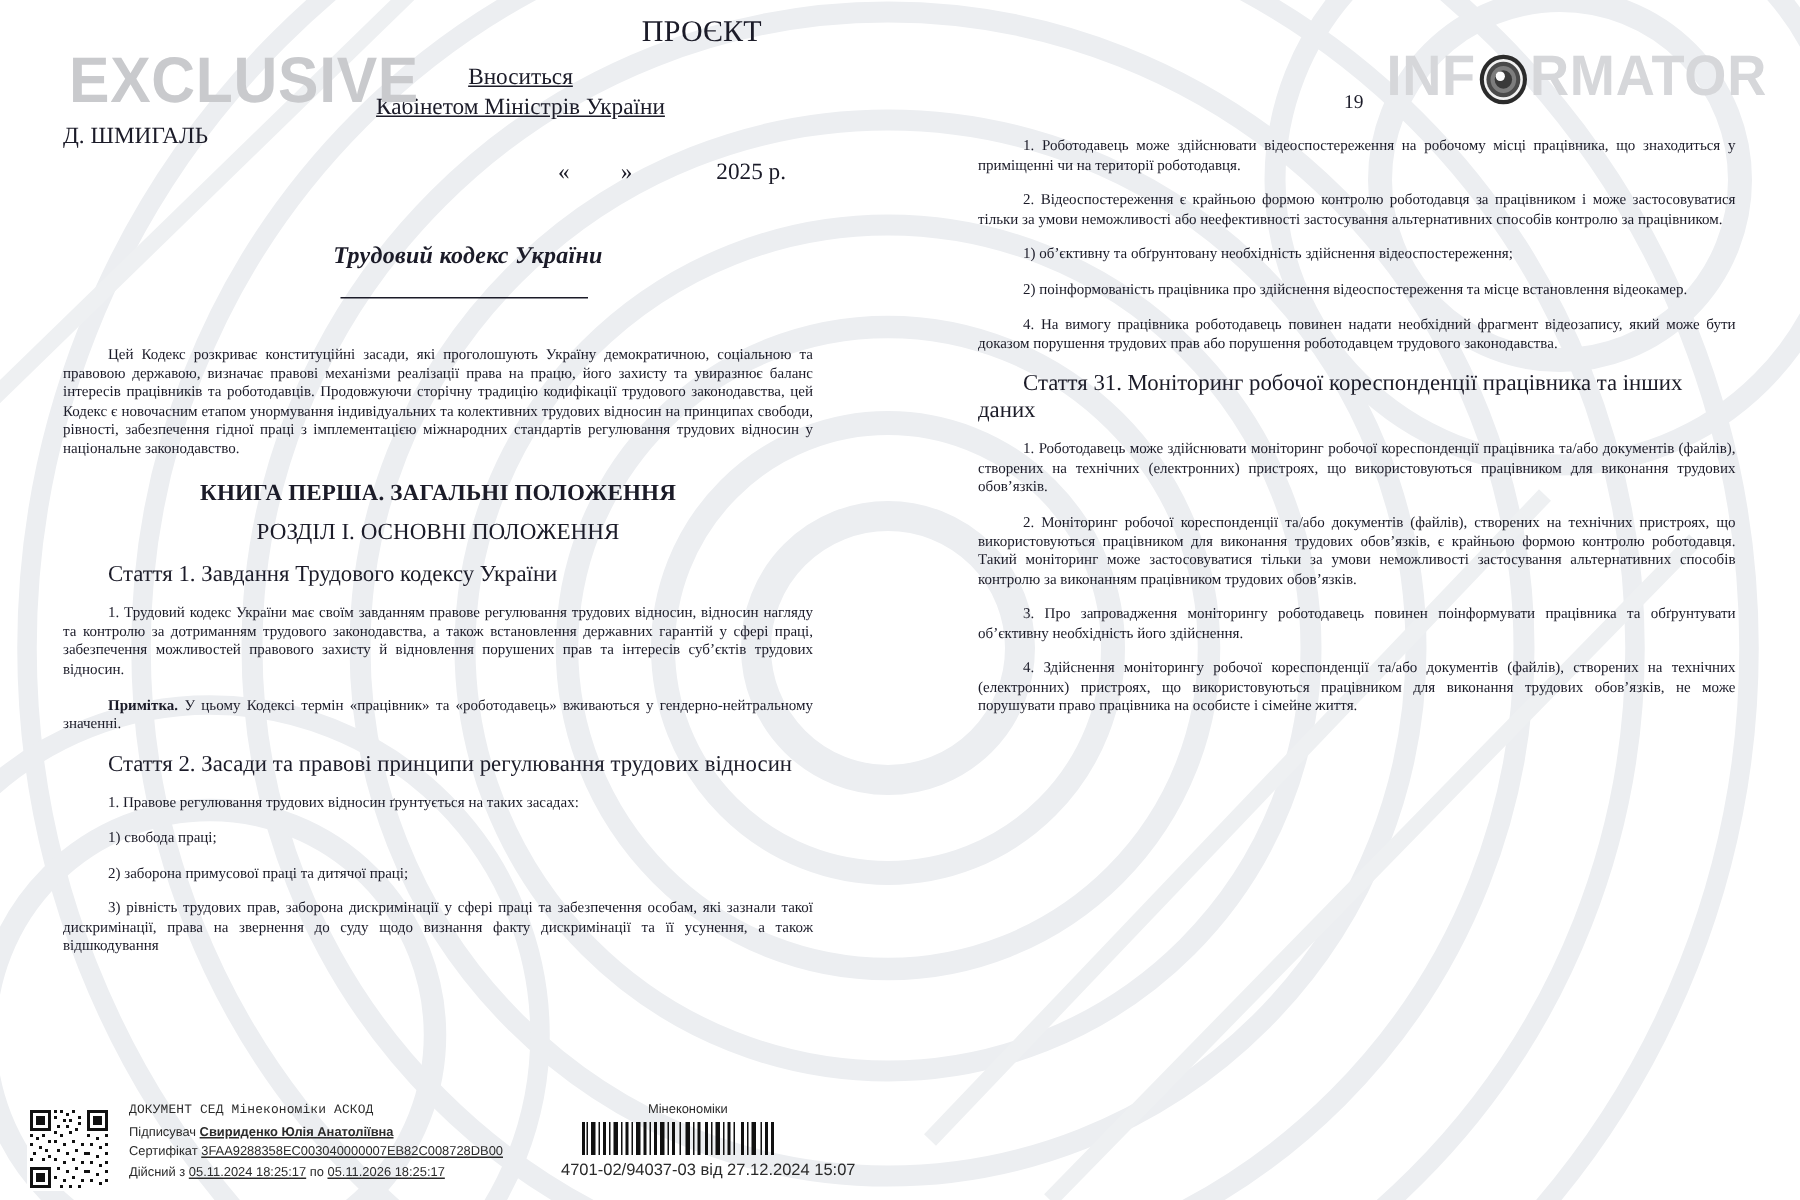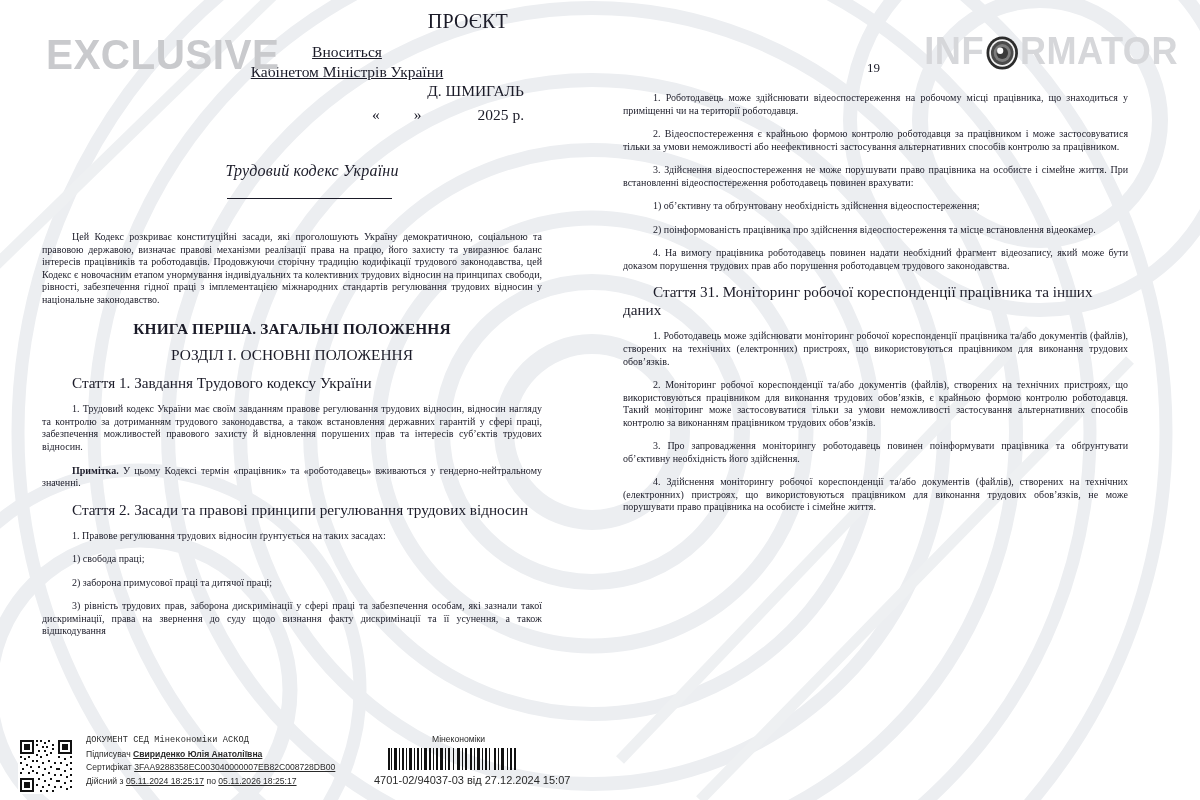--- a/index.html
+++ b/index.html
@@ -66,21 +66,21 @@
     top: 1px;
   }
 
   
   .col {
     position: absolute;
     top: 0;
     z-index: 2;
   }
   .col-left  { left: 0px;   width: 600px; height: 800px; }
-  .col-right { left: 568px; width: 600px; height: 800px; }
+  .col-right { left: 597px; width: 600px; height: 800px; }
 
   .sheet-left  { position: absolute; left: 42px;  top: 0;  width: 500px; }
   .sheet-right { position: absolute; left: 55px;  top: 0;  width: 505px; }
 
   
   .hdr-proekt {
     text-align: right;
     font-size: 20px;
     letter-spacing: 0.2px;
     margin: 10px 34px 0 0;
@@ -89,37 +89,36 @@
     margin: 9px 20px 0 0;
     text-align: center;
     font-size: 15.5px;
     line-height: 1.26;
     padding-left: 130px;
     text-decoration: underline;
   }
   .hdr-vnosytsia .l1 { display: block; }
   .hdr-vnosytsia .l2 { display: block; }
   .hdr-shmyhal {
-    text-align: right;
     margin: 1px 18px 0 0;
     font-size: 15.5px;
   }
   .hdr-date {
     margin: 6px 18px 0 0;
     font-size: 15.5px;
     display: flex;
     justify-content: flex-end;
     align-items: baseline;
   }
   .hdr-date .q1 { margin-right: 34px; }
   .hdr-date .q2 { margin-right: 56px; }
 
   .doc-title {
     text-align: center;
-    font-weight: 400;
+    font-weight: 700;
     font-style: italic;
     font-size: 16px;
     margin: 38px 0 0 0;
     padding-left: 40px;
     letter-spacing: 0.2px;
   }
   .title-rule {
     width: 165px;
     height: 0;
     border-top: 1.6px solid #1b1b28;
@@ -451,21 +450,20 @@
   </div>
 
   <div class="col col-right">
     <div class="sheet-right">
 
       <div class="page-num">19</div>
 
       <div class="right-body">
         <p class="body">1. Роботодавець може здійснювати відеоспостереження на робочому місці працівника, що знаходиться у приміщенні чи на території роботодавця.</p>
         <p class="body">2. Відеоспостереження є крайньою формою контролю роботодавця за працівником і може застосовуватися тільки за умови неможливості або неефективності застосування альтернативних способів контролю за працівником.</p>
-        <p class="body">3. Здійснення відеоспостереження не може порушувати право працівника на особисте і сімейне життя. При встановленні відеоспостереження роботодавець повинен врахувати:</p>
         <p class="body">1) об’єктивну та обґрунтовану необхідність здійснення відеоспостереження;</p>
         <p class="body">2) поінформованість працівника про здійснення відеоспостереження та місце встановлення відеокамер.</p>
         <p class="body">4. На вимогу працівника роботодавець повинен надати необхідний фрагмент відеозапису, який може бути доказом порушення трудових прав або порушення роботодавцем трудового законодавства.</p>
 
         <div class="stattya">Стаття 31. Моніторинг робочої кореспонденції працівника та інших даних</div>
         <p class="body">1. Роботодавець може здійснювати моніторинг робочої кореспонденції працівника та/або документів (файлів), створених на технічних (електронних) пристроях, що використовуються працівником для виконання трудових обов’язків.</p>
         <p class="body">2. Моніторинг робочої кореспонденції та/або документів (файлів), створених на технічних пристроях, що використовуються працівником для виконання трудових обов’язків, є крайньою формою контролю роботодавця. Такий моніторинг може застосовуватися тільки за умови неможливості застосування альтернативних способів контролю за виконанням працівником трудових обов’язків.</p>
         <p class="body">3. Про запровадження моніторингу роботодавець повинен поінформувати працівника та обґрунтувати об’єктивну необхідність його здійснення.</p>
         <p class="body">4. Здійснення моніторингу робочої кореспонденції та/або документів (файлів), створених на технічних (електронних) пристроях, що використовуються працівником для виконання трудових обов’язків, не може порушувати право працівника на особисте і сімейне життя.</p>
 

